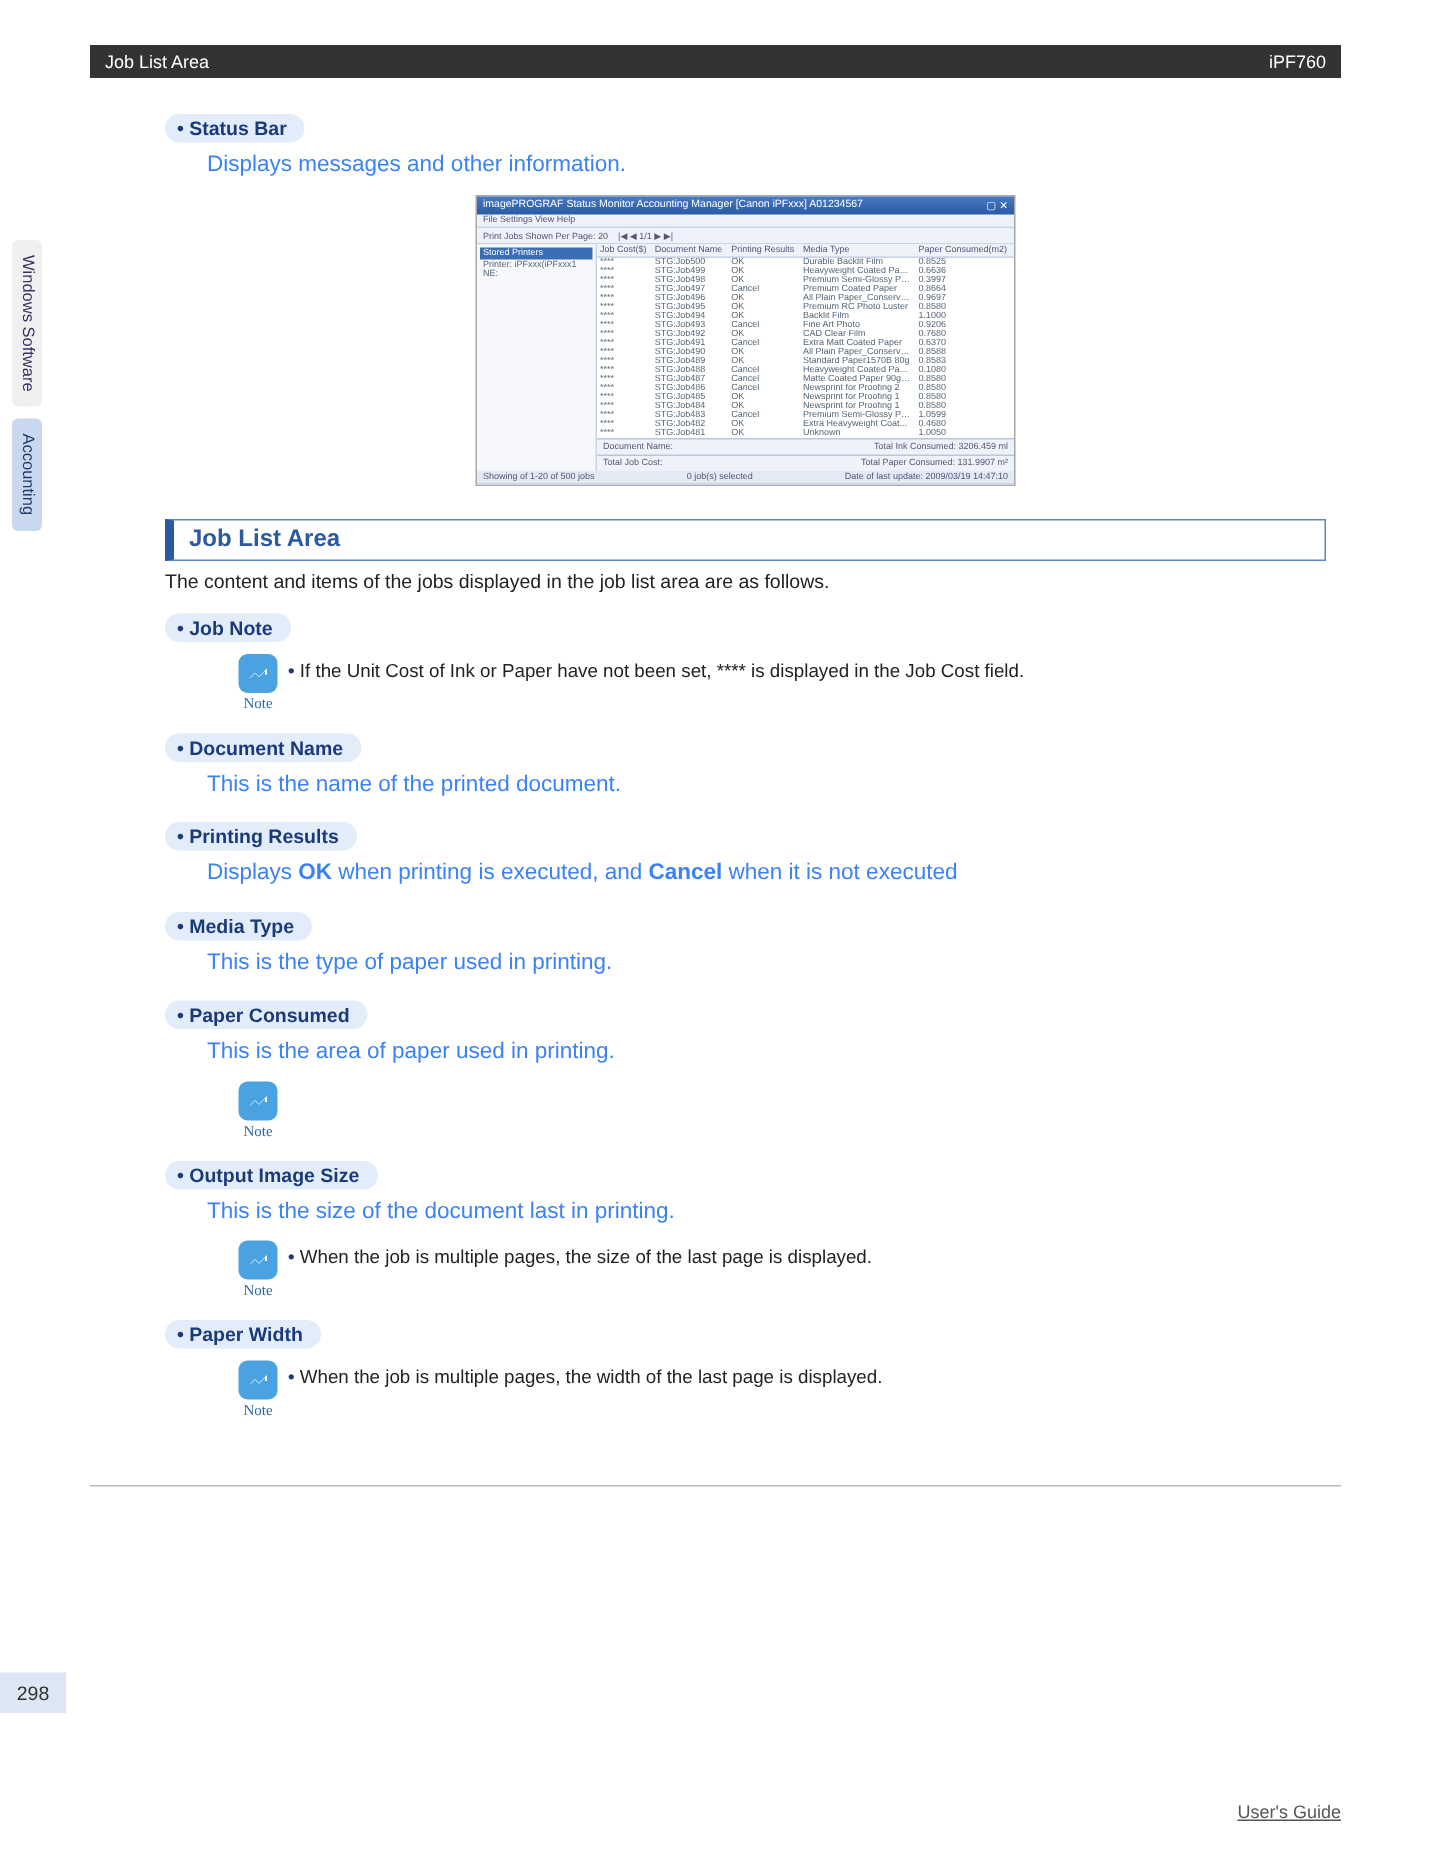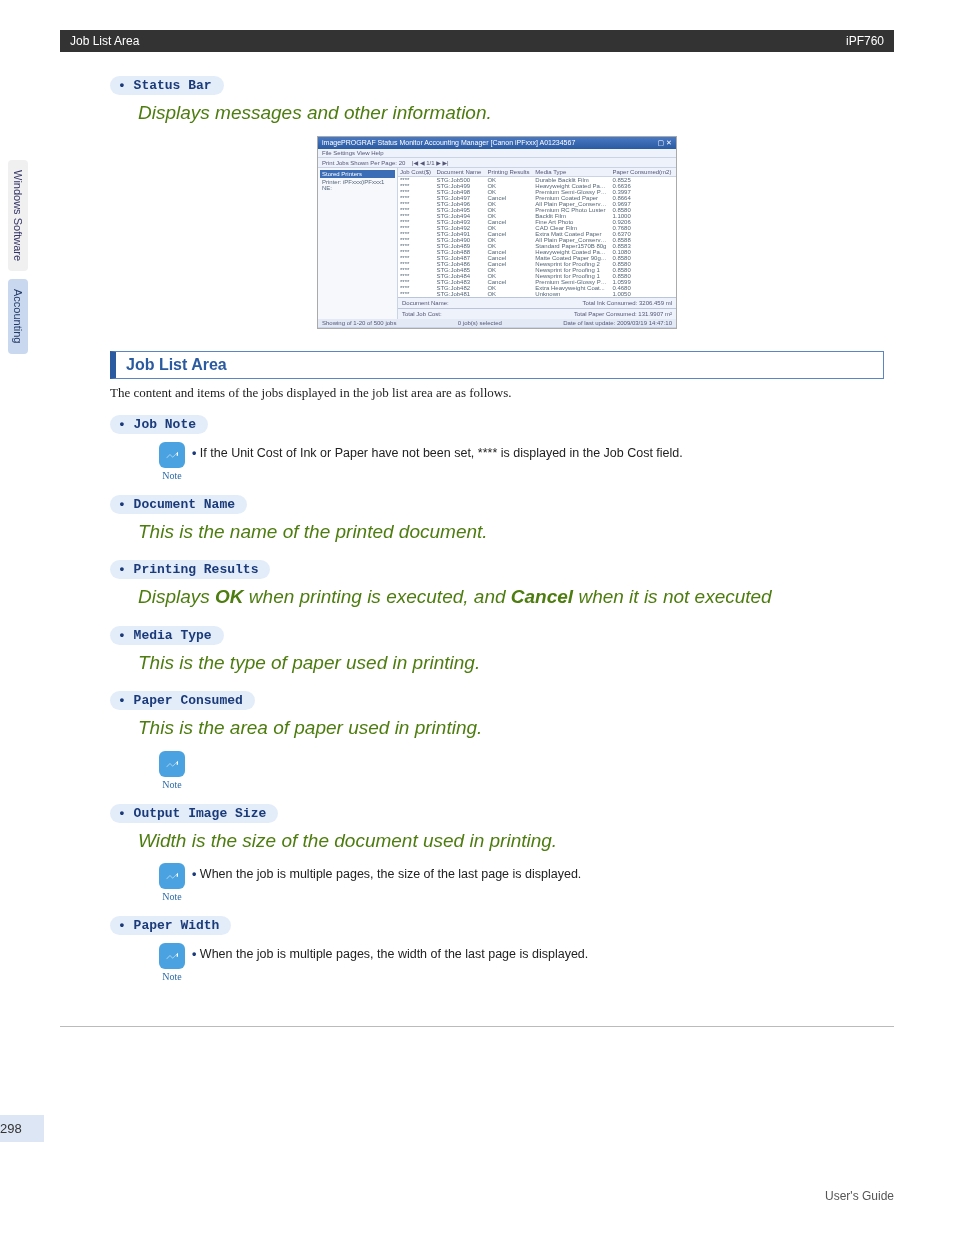--- a/index.html
+++ b/index.html
@@ -5,53 +5,53 @@
   * { box-sizing: border-box; margin: 0; padding: 0; }
   body { font-family: Arial, Helvetica, sans-serif; font-size: 13px; color: #222; width: 954px; background: #fff; }
   .page { position: relative; padding: 30px 60px 40px 60px; min-height: 1235px; }
   .side-tabs { position: absolute; left: 8px; top: 160px; width: 28px; }
   .side-tab { writing-mode: vertical-rl; text-orientation: sideways; font-size: 11px; padding: 10px 4px; margin-bottom: 8px; color: #336; text-align: center; border-radius: 4px; }
   .side-tab.active { background: #c9d8ef; color: #223a66; }
   .side-tab:not(.active) { background: #f0f0f0; }
 
   .header-bar { background: #333; color: #fff; font-size: 12px; padding: 4px 10px; display:flex; justify-content:space-between; }
   .pagebody { padding: 10px 10px 0 50px; }
-  .bullet-row { display:flex; align-items:center; margin-top:14px;font-family:Liberation Mono, monospace; }
+  .bullet-row { display:flex; align-items:center; margin-top:14px; }
   .bluepill { background:#e3edf9; color:#1a3a7a; font-weight:bold; font-size:13px; padding:2px 12px 2px 8px; border-radius:12px; display:inline-block; }
   .bluepill::before { content:"• "; color:#1a3a7a; }
-  .desc { margin: 4px 0 0 28px; font-size:19px; color:#4d7c0f; line-height:1.5;font-style:italic; }
+  .desc { margin: 4px 0 0 28px; font-size:15px; color:#3b82f6; line-height:1.5; }
 
   .note-block { display:flex; align-items:flex-start; margin: 8px 0 0 42px; }
   .note-icon-wrap { width: 40px; text-align:center; flex-shrink:0;font-family:Liberation Serif, serif; }
   .note-icon { width:26px; height:26px; background:#4aa3e0; border-radius:6px; margin:0 auto; display:flex; align-items:center; justify-content:center; color:#fff; font-size:14px; }
   .note-icon svg { width:16px; height:16px; fill:#fff; }
   .note-label { font-size:10px; color:#2a6aa8; margin-top:2px; }
   .note-text { font-size:12.5px; color:#222; padding-top:4px; }
   .note-text::before { content:"• "; color:#1a3a7a; font-weight:bold; }
 
   .section-heading-wrap { margin-top: 22px; }
   .section-heading { border:1px solid #5b86c3; border-left:6px solid #2a5aa0; padding:4px 10px; font-size:16px; color:#2a5aa0; font-weight:bold; }
-  .section-intro { margin-top:6px; font-size:13px;font-family:Liberation Serif, serif; }
+  .section-intro { margin-top:6px; font-size:13px; }
 
   .screenshot-box { width: 360px; margin: 8px auto 0 auto; border:1px solid #aaa; background:#eef2fb; font-size:6px; color:#557; }
   .ss-title { background: linear-gradient(#4a79c4,#2a5aa0); color:#fff; padding:2px 4px; font-size:7px; display:flex; justify-content:space-between; }
   .ss-menubar, .ss-toolbar, .ss-pager, .ss-statusline, .ss-footer-row { padding:1px 4px; border-bottom:1px solid #cbd4e6; font-size:6px; color:#557; }
   .ss-body { display:flex; }
   .ss-sidebar { width:80px; border-right:1px solid #cbd4e6; padding:2px; background:#f6f8fc; font-size:6px; }
   .ss-sidebar-item { color:#567; padding:1px 2px; }
   .ss-sidebar-item.sel { background:#3a6db5; color:#fff; }
   .ss-table { flex:1; overflow:hidden; background:#fff; }
   .ss-table table { width:100%; border-collapse:collapse; font-size:6px; }
   .ss-table th { text-align:left; color:#557; padding:1px 2px; border-bottom:1px solid #cbd4e6; font-weight:normal; background:#eef2fb; }
   .ss-table td { color:#567; padding:0 2px; white-space:nowrap; overflow:hidden; text-overflow:ellipsis; max-width:74px; }
   .ss-summary { background:#eef2fb; border-top:1px solid #bac4da; padding:2px 4px; font-size:6px; color:#557; display:flex; justify-content:space-between; }
   .ss-statusline { display:flex; justify-content:space-between; background:#e3eaf5; }
 
-  .page-number { position:absolute; left:0; top:1115px; width:44px; background:#dde6f4; color:#333; font-size:13px; padding:6px 0; }
-  .footer-right { position:absolute; right:60px; bottom:32px; font-size:12px; color:#555; }
+  .page-number { position:absolute; left:0; top:1115px; width:44px; text-align:center; background:#dde6f4; color:#333; font-size:13px; padding:6px 0; }
+  .footer-right { position:absolute; right:60px; bottom:20px; font-size:12px; color:#555;text-decoration:underline; }
   .footer-rule { border:0; border-top:1px solid #bbb; margin: 44px 0 10px 0; }
 </style>
 </head>
 <body>
 
 <div class="page">
 
   <div class="side-tabs">
     <div class="side-tab">Windows Software</div>
     <div class="side-tab active">Accounting</div>
@@ -302,21 +302,21 @@
               <path d="M3 17l6-6 4 4 8-8v6h-2V9.8l-6 6-4-4-4 4z"></path>
             </svg>
           </div>
         <div class="note-label">Note</div>
       </div>
     </div>
 
     <div class="bullet-row">
         <span class="bluepill">Output Image Size</span>
       </div>
-    <div class="desc">Width is the size of the document used in printing.</div>
+    <div class="desc">This is the size of the document last in printing.</div>
     <div class="note-block">
       <div class="note-icon-wrap">
         <div class="note-icon">
             <svg viewBox="0 0 24 24">
               <path d="M3 17l6-6 4 4 8-8v6h-2V9.8l-6 6-4-4-4 4z"></path>
             </svg>
           </div>
         <div class="note-label">Note</div>
       </div>
       <div class="note-text">When the job is multiple pages, the size of the last page is displayed.</div>

